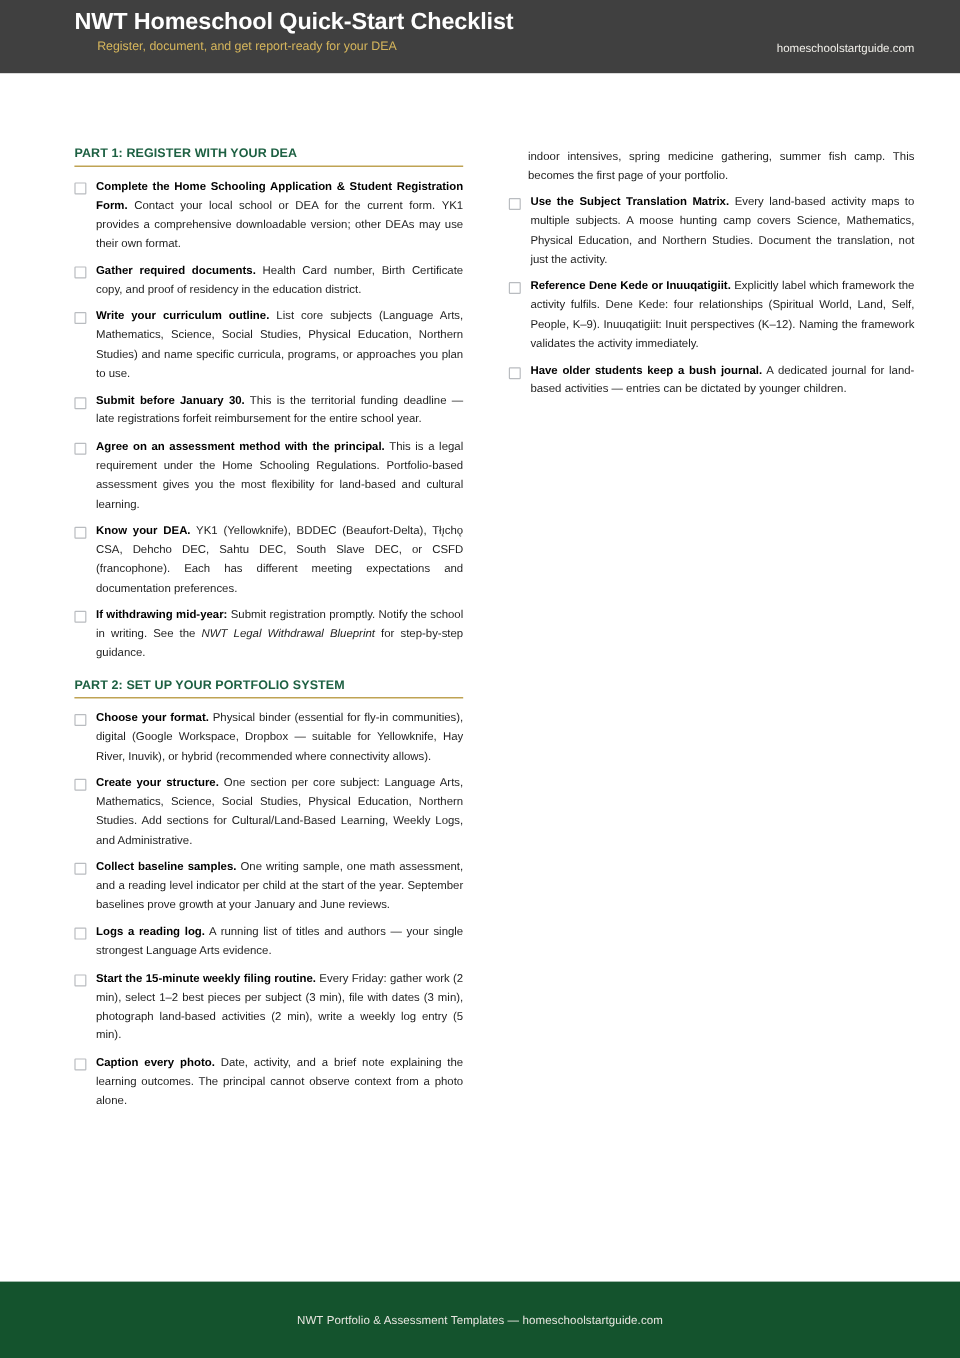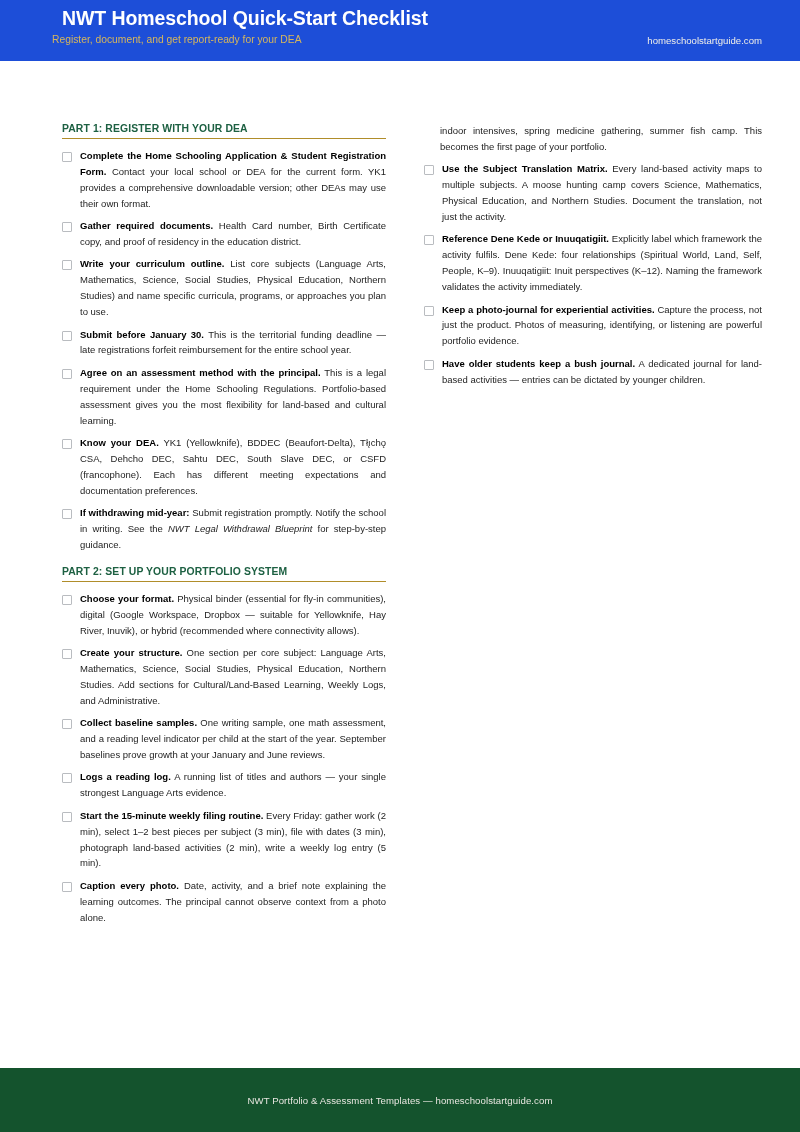--- a/index.html
+++ b/index.html
@@ -11,42 +11,42 @@
     height: 1132px;
     background: #ffffff;
     font-family: "Liberation Sans", sans-serif;
     color: #1a1a1a;
     position: relative;
     overflow: hidden;
   }
 
   
   .header {
-    background: #1d4ed8;
+    background: #404040;
     height: 61px;
     position: relative;
     padding: 0;
   }
   .header-inner {
     position: relative;
     height: 100%;
   }
   .header-title {
     position: absolute;
     left: 62px;
     top: 7px;
     color: #ffffff;
     font-size: 19.5px;
     font-weight: bold;
     letter-spacing: -0.1px;
     white-space: nowrap;
   }
   .header-subtitle {
     position: absolute;
-    left: 52px;
+    left: 81px;
     top: 34px;
     color: #d6b65c;
     font-size: 10.3px;
     white-space: nowrap;
   }
   .header-site {
     position: absolute;
     right: 38px;
     top: 35px;
     color: #f0eee8;
@@ -261,24 +261,20 @@
       <div class="check-item">
         <span class="checkbox"></span>
         <span class="item-text"><b>Use the Subject Translation Matrix.</b><span> Every land-based activity maps to multiple subjects.   A moose hunting camp covers Science, Mathematics, Physical Education, and Northern Studies.  Document the translation, not just the activity.</span></span>
       </div>
 
       <div class="check-item">
         <span class="checkbox"></span>
         <span class="item-text"><b>Reference Dene Kede or Inuuqatigiit.</b><span> Explicitly label which framework the activity fulfils.   Dene Kede: four relationships (Spiritual World, Land, Self, People, K–9).  Inuuqatigiit: Inuit perspectives (K–12).   Naming the framework validates the activity immediately.</span></span>
       </div>
 
-      <div class="check-item">
-        <span class="checkbox"></span>
-        <span class="item-text"><b>Keep a photo-journal for experiential activities.</b><span>  Capture the process, not just the product.  Photos of measuring, identifying, or listening are powerful portfolio evidence.</span></span>
-      </div>
 
       <div class="check-item">
         <span class="checkbox"></span>
         <span class="item-text"><b>Have older students keep a bush journal.</b><span>  A dedicated journal for land-based activities — entries can be dictated by younger children.</span></span>
       </div>
     </div>
 
   </div>
 </div>
 

